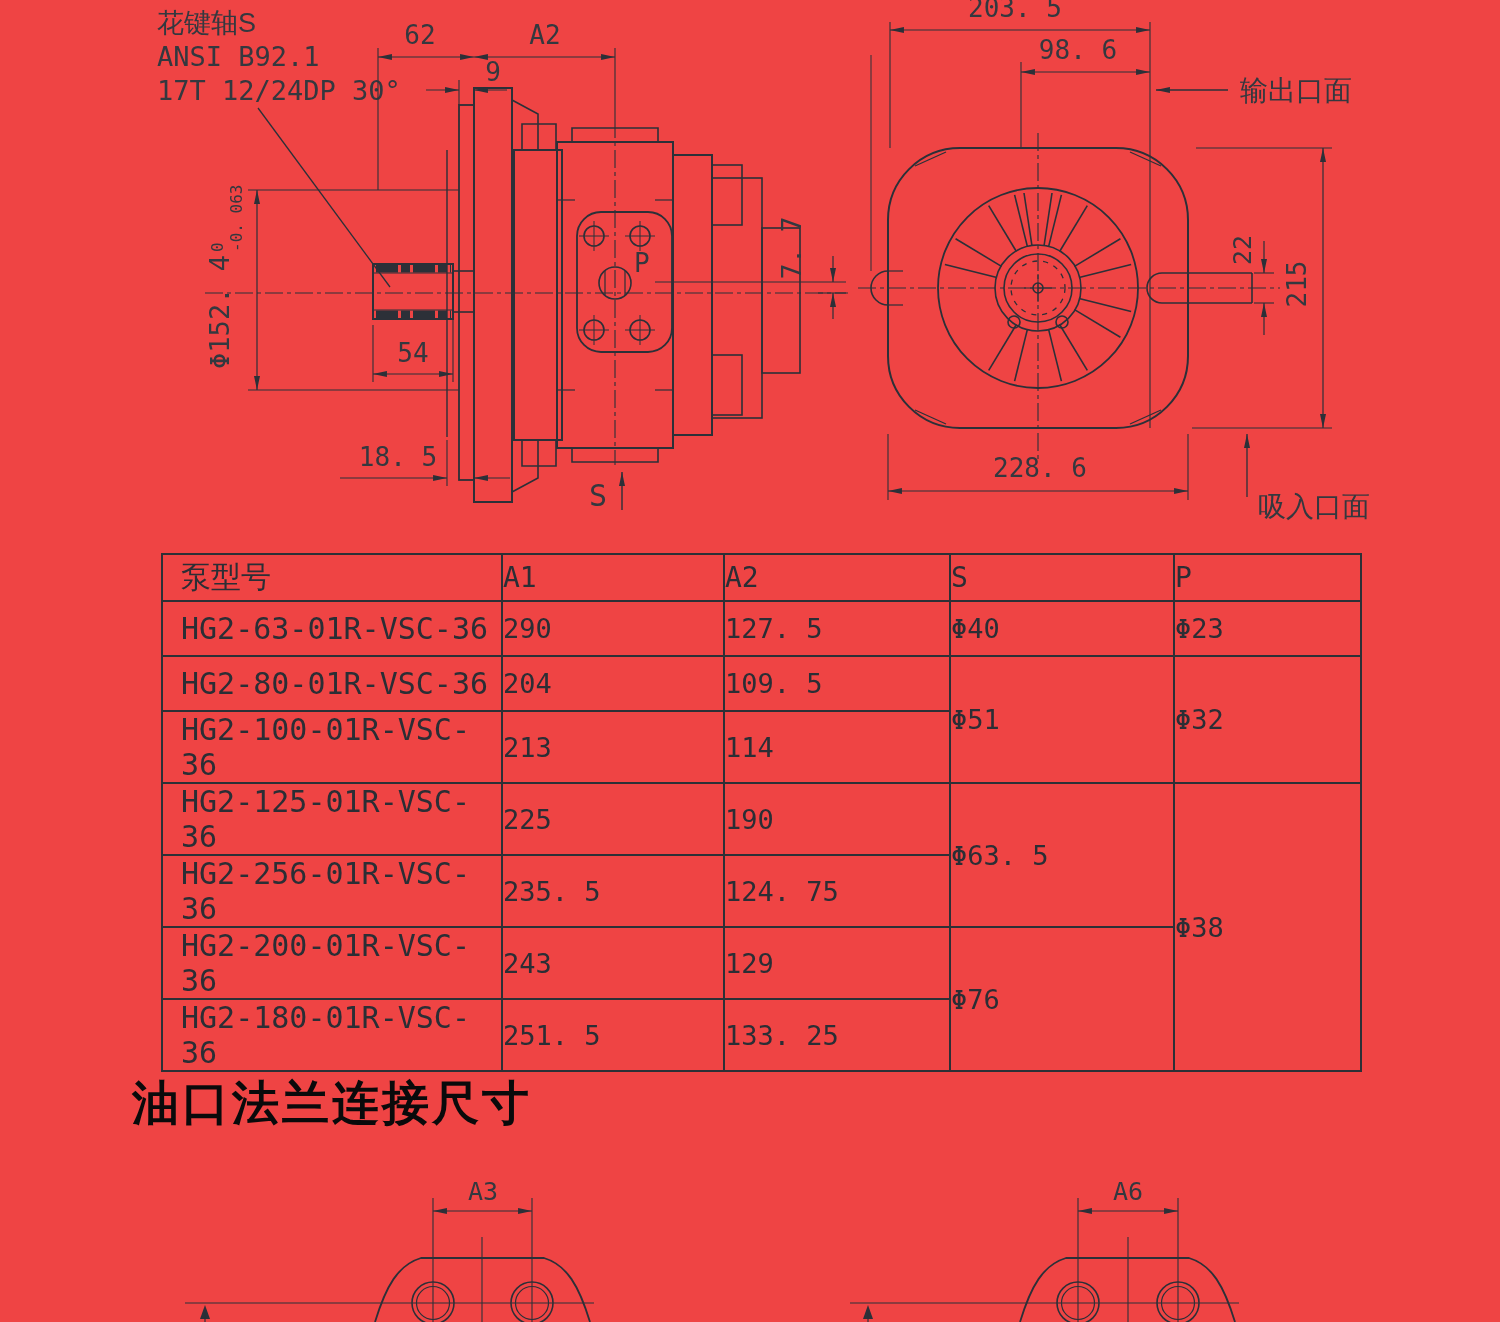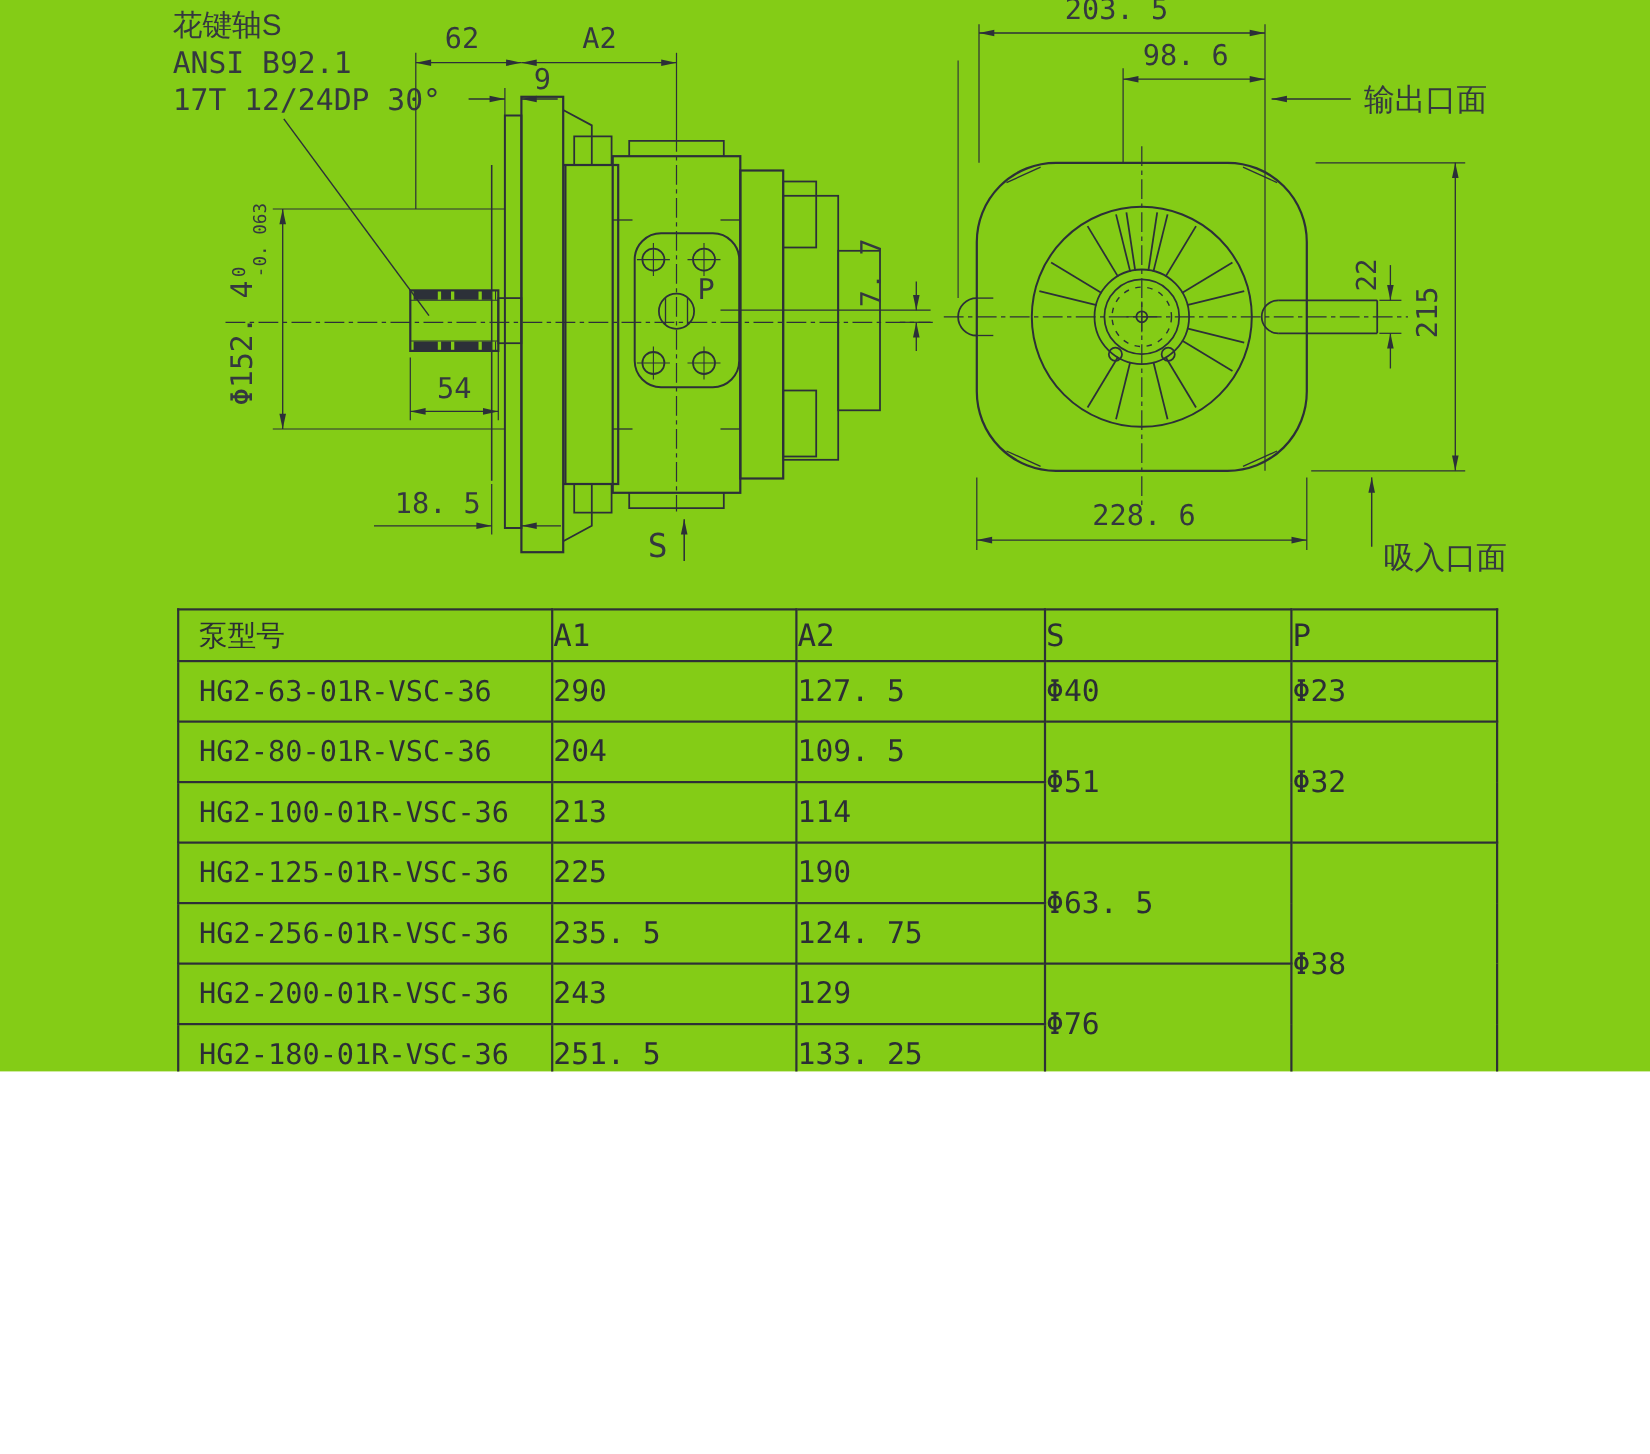--- a/index.html
+++ b/index.html
@@ -1,27 +1,27 @@
 <!DOCTYPE html>
 <html><head>
 <meta charset="utf-8">
 <style>
   html,body{margin:0;padding:0;}
-  .page{position:relative;width:1500px;height:974px;background:#84cc16;overflow:hidden;
+  .page{position:relative;width:1500px;height:1322px;background:#ef4444;overflow:hidden;
         font-family:"DejaVu Sans Mono","Liberation Sans",sans-serif;color:#2b2e35;}
   svg{position:absolute;left:0;}
   svg text{fill:#34383f;font-family:"DejaVu Sans Mono","Liberation Sans",sans-serif;}
   .cjk{font-family:"Liberation Sans",sans-serif;}
   
   .dim-table{position:absolute;left:161px;top:553px;border-collapse:collapse;table-layout:fixed;
              background:transparent;}
   .dim-table td,.dim-table th{border:2px solid #2d3036;font-weight:normal;
              font-size:27px;text-align:left;vertical-align:middle;padding:0;}
   .dim-table th{font-size:28px;}
-  .dim-table .model{ text-align:left;padding-left:18px;font-size:26px;}
+  .dim-table .model{ text-align:left;padding-left:18px;font-size:30px;}
   .dim-table tr{height:55px;}
   .dim-table tr.hdr{height:47px;}
   .dim-table th.model{padding-left:18px;}
   
   .section-heading{position:absolute;left:132px;top:1072px;font-family:"Liberation Sans",sans-serif;
        font-size:47px;font-weight:800;letter-spacing:3px;color:#0a0a0b;}
 </style>
 </head>
 <body>
 
@@ -323,20 +323,21 @@
           <td rowspan="2">Φ76</td>
         </tr>
         <tr>
           <td class="model">HG2-180-01R-VSC-36</td>
           <td>251. 5</td>
           <td>133. 25</td>
         </tr>
       </tbody>
 </table>
 
+<div class="section-heading">油口法兰连接尺寸</div>
 
 <svg style="top:1182px" width="1500" height="140" viewBox="0 0 1500 140">
   <defs>
     <marker id="arr2" viewBox="0 0 14 8" refX="13.5" refY="4" markerWidth="15" markerHeight="9" orient="auto-start-reverse" markerUnits="userSpaceOnUse">
       <path d="M13.5,4 L0.5,1.2 L0.5,6.8 Z" fill="#2c3038"></path>
     </marker>
   </defs>
   <g stroke="#2c3038" stroke-width="1.6" fill="none">
 
     <g>

